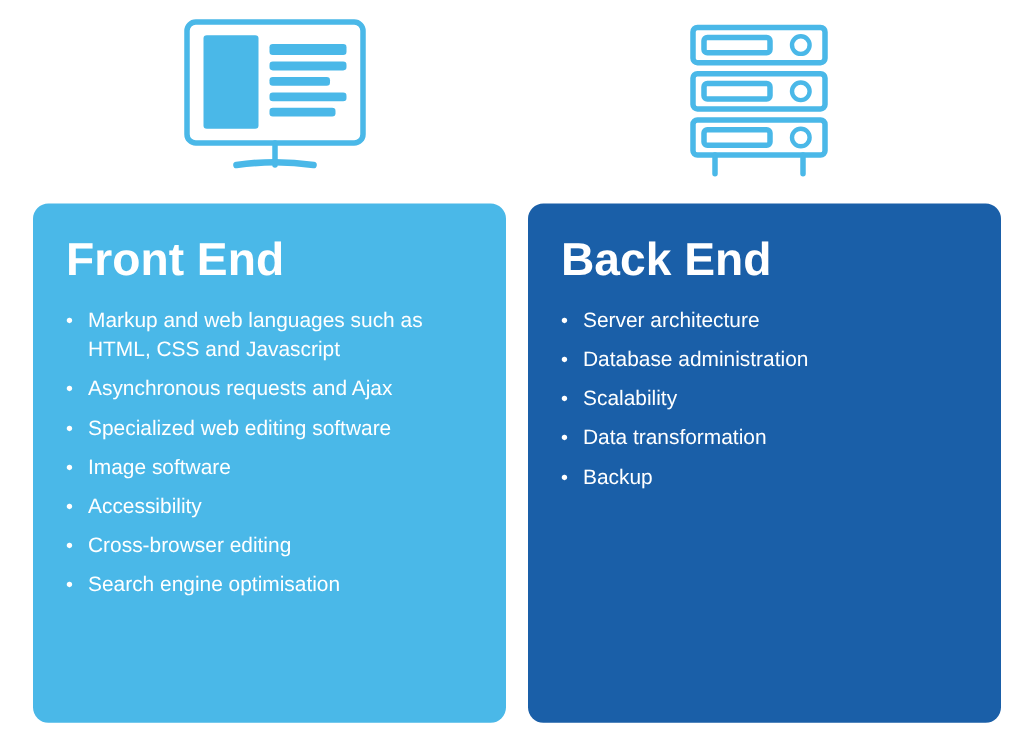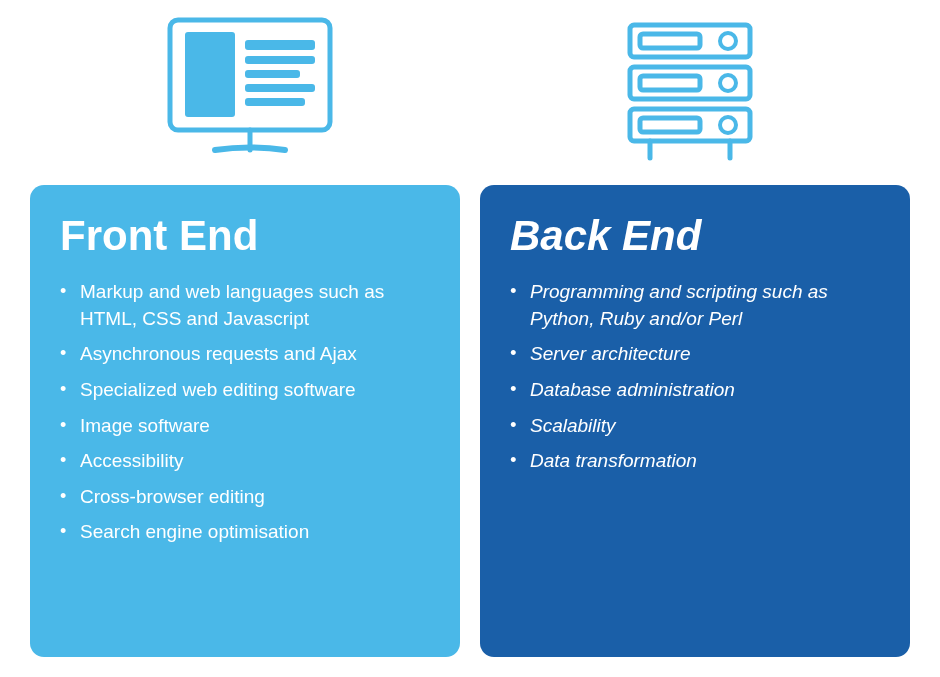--- a/index.html
+++ b/index.html
@@ -43,21 +43,20 @@
       border-radius: 14px;
       padding: 28px 30px 28px 30px;
       flex: 1;
       color: white;
     }
     .card-front {
       background: #4ab8e8;
     }
     .card-back {
       background: #1a5fa8;
-      font-style: italic;
     }
     .card-title {
       font-size: 42px;
       font-weight: 900;
       margin-bottom: 20px;
       line-height: 1.1;
     }
     .card-list {
       list-style: none;
       padding: 0;
@@ -143,21 +142,21 @@
         <li>Image software</li>
         <li>Accessibility</li>
         <li>Cross-browser editing</li>
         <li>Search engine optimisation</li>
       </ul>
     </div>
 
     <div class="card card-back">
       <div class="card-title">Back End</div>
       <ul class="card-list">
-        <li>Programming and scripting such as Python, Ruby and/or Perl</li>
         <li>Server architecture</li>
         <li>Database administration</li>
         <li>Scalability</li>
         <li>Data transformation</li>
+        <li>Backup</li>
       </ul>
     </div>
   </div>
 </div>
 
 </body></html>

